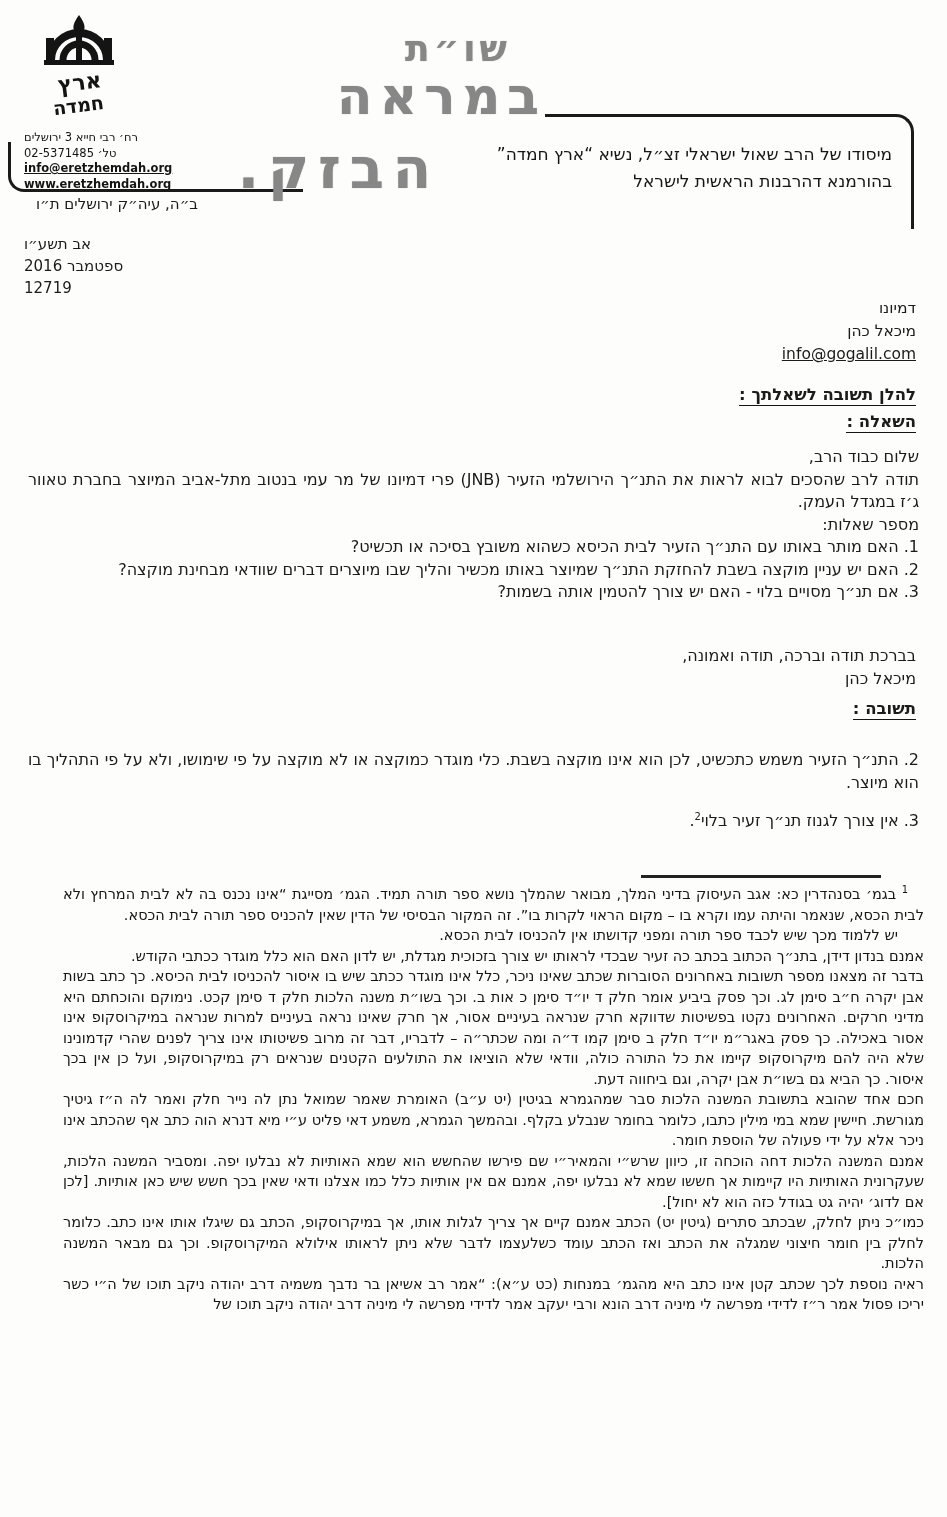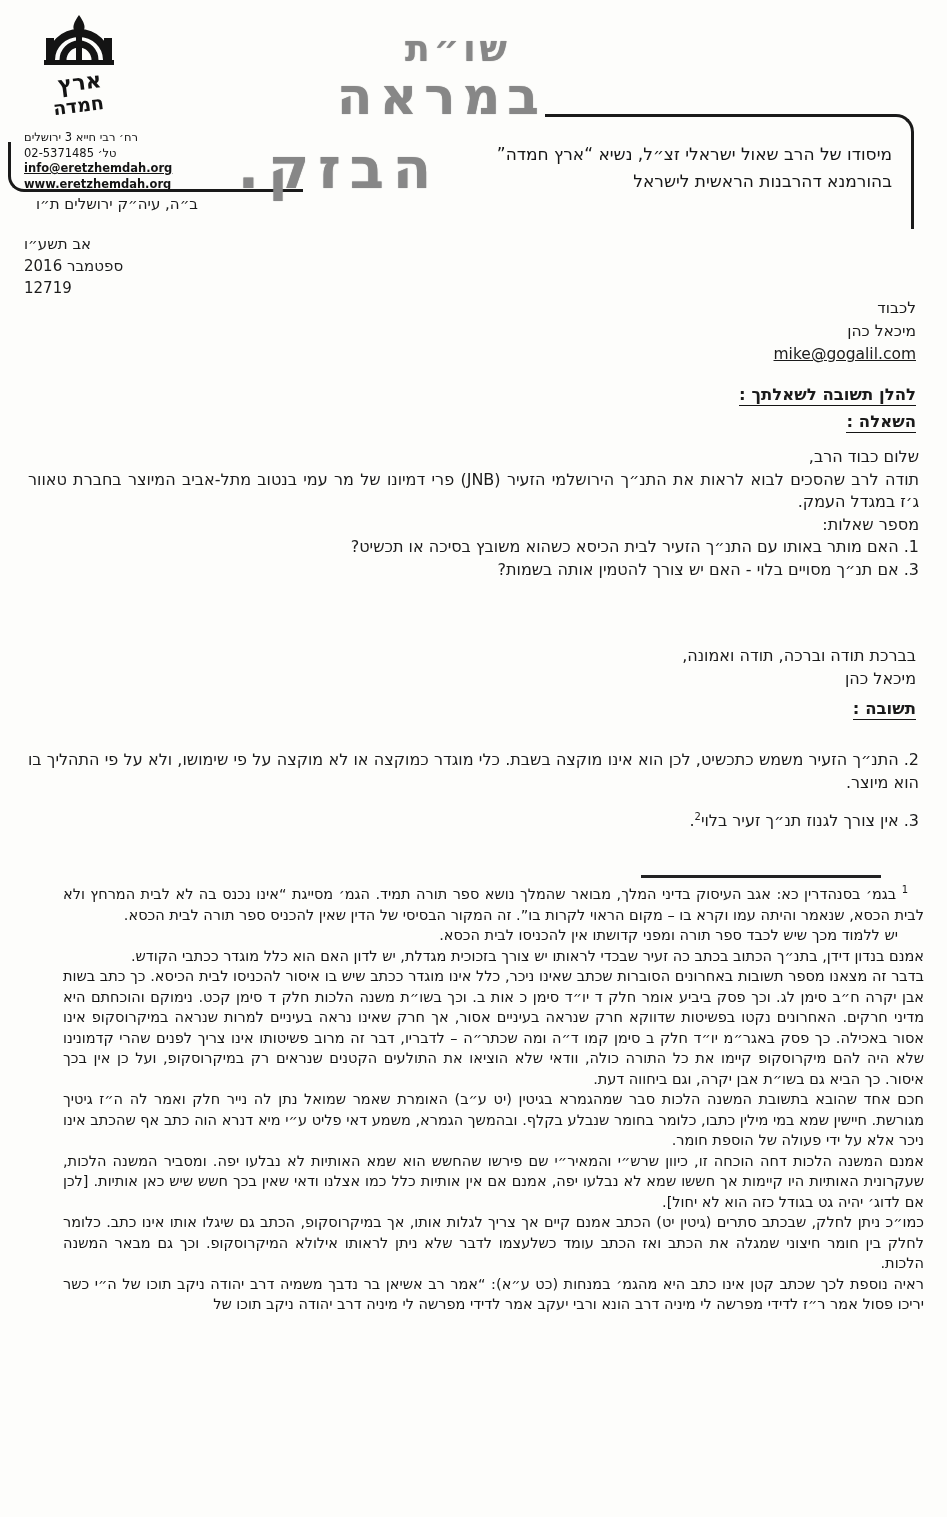--- a/index.html
+++ b/index.html
@@ -108,35 +108,36 @@
     <div>בהורמנא דהרבנות הראשית לישראל</div>
   </div>
 
   <div class="abs dates">
     <div>אב תשע״ו</div>
     <div>ספטמבר 2016</div>
     <div>12719</div>
   </div>
 
   <div class="abs addressee">
-    <div>לכבוד</div>
+    <div>דמיונו</div>
     <div>מיכאל כהן</div>
-    <div><span class="link">mike@gogalil.com</span></div>
+    <div><span class="link">info@gogalil.com</span></div>
   </div>
 
   <div class="abs headblock">
     <div class="hline"><span class="hu">להלן תשובה לשאלתך :</span></div>
     <div class="hline"><span class="hu">השאלה :</span></div>
   </div>
 
   <div class="abs qbody">
     <p>שלום כבוד הרב,</p>
     <p>תודה לרב שהסכים לבוא לראות את התנ״ך הירושלמי הזעיר (JNB) פרי דמיונו של מר עמי בנטוב מתל-אביב המיוצר בחברת טאוור ג׳ז במגדל העמק.</p>
     <p>מספר שאלות:</p>
     <p><span class="num">1.</span><span>האם מותר באותו עם התנ״ך הזעיר לבית הכיסא כשהוא משובץ בסיכה או תכשיט?</span></p>
+    <p><span class="num">2.</span><span>האם יש עניין מוקצה בשבת להחזקת התנ״ך שמיוצר באותו מכשיר והליך שבו מיוצרים דברים שוודאי מבחינת מוקצה?</span></p>
     <p><span class="num">3.</span><span>אם תנ״ך מסויים בלוי - האם יש צורך להטמין אותה בשמות?</span></p>
   </div>
 
   <div class="abs closing">
     <div>בברכת תודה וברכה, תודה ואמונה,</div>
     <div>מיכאל כהן</div>
   </div>
 
   <div class="abs ansheadblock">
     <span class="hu">תשובה :</span>

